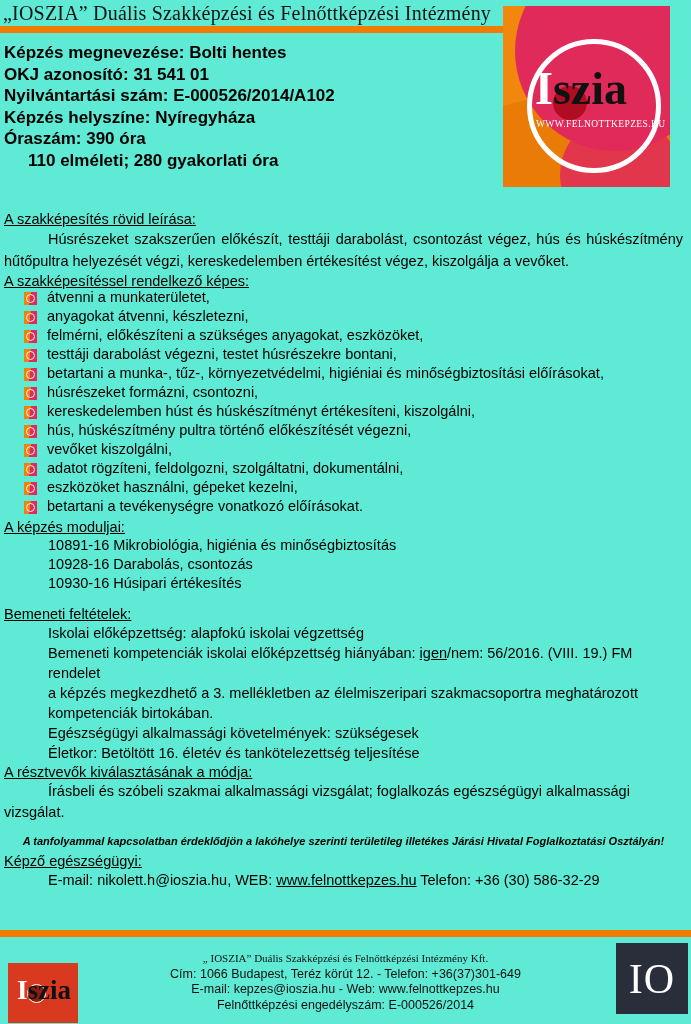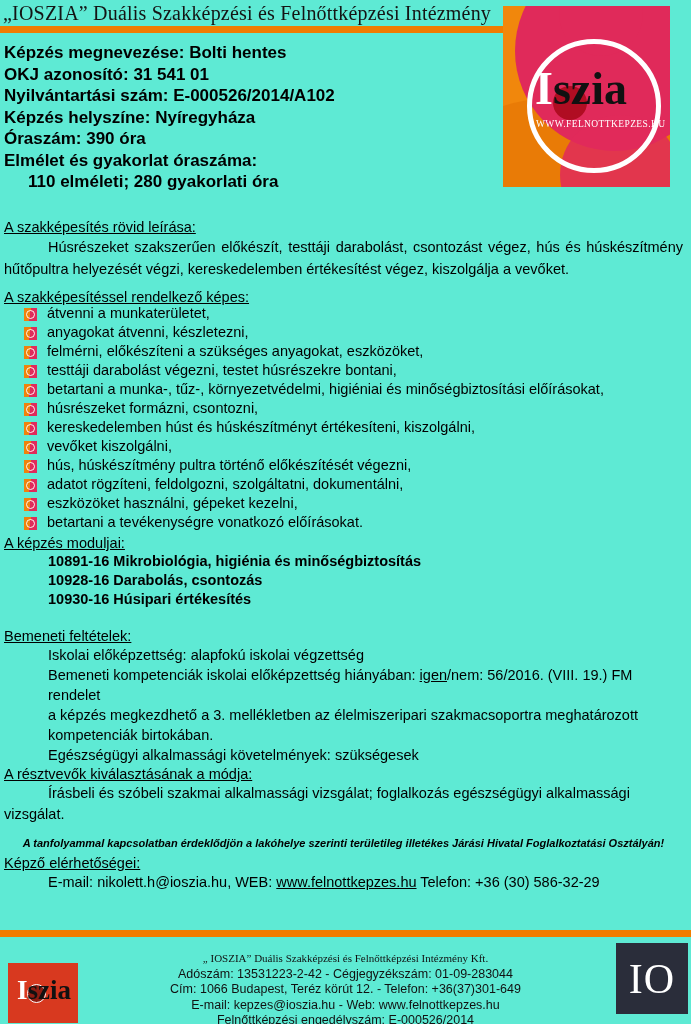--- a/index.html
+++ b/index.html
@@ -43,30 +43,30 @@
              font-size:9.5px; letter-spacing:.4px; color:#ffffff; white-space:nowrap; }
 
   
   .course{ position:absolute; top:42px; left:4px; font-weight:bold;
            font-size:17px; line-height:21.5px; color:#000; }
   .course .ind{ padding-left:24px; }
 
   
   .content{ position:absolute; top:210px; left:4px; right:8px; font-size:14.5px; }
   .shead{ font-size:14.5px; text-decoration:underline; line-height:18px; }
-  .mt8{ margin-top:8px; }
-  .mt2{ margin-top:18px; }
+  .mt8{ margin-top:0; }
+  .mt2{ margin-top:12px; }
   .para{ margin-top:1px; text-align:justify; text-indent:44px; line-height:21.5px; }
   ul.caps{ list-style:none; }
   ul.caps li{ display:flex; align-items:center; line-height:15px; margin-bottom:4px; padding-left:20px; }
   .blt{ flex:0 0 13px; width:13px; height:13px; margin-right:10px; margin-top:1px;
         position:relative; background:linear-gradient(100deg,#ef820c 46%,#e02a5b 46%); }
   .blt::after{ content:""; position:absolute; inset:2px; border:1.5px solid rgba(255,255,255,.92);
         border-radius:50%; }
-  .plain-line{ padding-left:44px; line-height:19px;font-weight:bold; }
+  .plain-line{ padding-left:44px; line-height:19px; }
   .req-line{ padding-left:44px; line-height:20px; }
   .sel1{ padding-left:44px; line-height:21px; }
   .sel2{ line-height:21px; }
   u.link{ text-decoration:underline; }
   .notice{ margin-top:8px; text-align:center; font-weight:bold; font-style:italic;
            font-size:11px; line-height:21px; }
   .contact-line{ padding-left:44px; line-height:21px; margin-top:0; }
 
   
   .ftr-rule{ position:absolute; top:930px; left:0; width:691px; height:7px; background:#f07c00; }
@@ -106,21 +106,20 @@
     <div class="ltxt"><span class="li">I</span><span class="lszia">szia</span></div>
     <div class="lurl">WWW.FELNOTTKEPZES.HU</div>
   </div>
 
   <div class="course">
     <div>Képzés megnevezése: Bolti hentes</div>
     <div>OKJ azonosító: 31 541 01</div>
     <div>Nyilvántartási szám: E-000526/2014/A102</div>
     <div>Képzés helyszíne: Nyíregyháza</div>
     <div>Óraszám: 390 óra</div>
-    <div>Elmélet és gyakorlat óraszáma:</div>
     <div class="ind">110 elméleti; 280 gyakorlati óra</div>
   </div>
 
   <div class="content">
 
     <div class="shead mt8">A szakképesítés rövid leírása:</div>
     <div class="para">Húsrészeket szakszerűen előkészít, testtáji darabolást, csontozást végez, hús és húskészítmény hűtőpultra helyezését végzi, kereskedelemben értékesítést végez, kiszolgálja a vevőket.</div>
 
     <div class="shead mt8">A szakképesítéssel rendelkező képes:</div>
     <ul class="caps">
@@ -147,25 +146,25 @@
       <li>
           <span class="blt"></span>
           <span>húsrészeket formázni, csontozni,</span>
         </li>
       <li>
           <span class="blt"></span>
           <span>kereskedelemben húst és húskészítményt értékesíteni, kiszolgálni,</span>
         </li>
       <li>
           <span class="blt"></span>
+          <span>hús, húskészítmény pultra történő előkészítését végezni,</span>
+        </li>
+      <li>
+          <span class="blt"></span>
           <span>vevőket kiszolgálni,</span>
-        </li>
-      <li>
-          <span class="blt"></span>
-          <span>hús, húskészítmény pultra történő előkészítését végezni,</span>
         </li>
       <li>
           <span class="blt"></span>
           <span>adatot rögzíteni, feldolgozni, szolgáltatni, dokumentálni,</span>
         </li>
       <li>
           <span class="blt"></span>
           <span>eszközöket használni, gépeket kezelni,</span>
         </li>
       <li>
@@ -178,42 +177,42 @@
     <div class="plain-line">10891-16 Mikrobiológia, higiénia és minőségbiztosítás</div>
     <div class="plain-line">10928-16 Darabolás, csontozás</div>
     <div class="plain-line">10930-16 Húsipari értékesítés</div>
 
     <div class="shead mt2">Bemeneti feltételek:</div>
     <div class="req-line">Iskolai előképzettség: alapfokú iskolai végzettség</div>
     <div class="req-line"><span>Bemeneti kompetenciák iskolai előképzettség hiányában: </span><u class="link">igen</u><span>/nem: 56/2016. (VIII. 19.) FM rendelet</span></div>
     <div class="req-line">a képzés megkezdhető a 3. mellékletben az élelmiszeripari szakmacsoportra meghatározott</div>
     <div class="req-line">kompetenciák birtokában.</div>
     <div class="req-line">Egészségügyi alkalmassági követelmények: szükségesek</div>
+    <div class="req-line">Életkor: Betöltött 16. életév és tankötelezettség teljesítése</div>
 
     <div class="shead">A résztvevők kiválasztásának a módja:</div>
     <div class="sel1">Írásbeli és szóbeli szakmai alkalmassági vizsgálat; foglalkozás egészségügyi alkalmassági</div>
     <div class="sel2">vizsgálat.</div>
 
     <div class="notice">A tanfolyammal kapcsolatban érdeklődjön a lakóhelye szerinti területileg illetékes Járási Hivatal Foglalkoztatási Osztályán!</div>
 
-    <div class="shead">Képző elérhetőségei:</div>
+    <div class="shead">Képző egészségügyi:</div>
     <div class="contact-line"><span>E-mail: nikolett.h@ioszia.hu, WEB: </span><u class="link">www.felnottkepzes.hu</u><span> Telefon: +36 (30) 586-32-29</span></div>
 
   </div>
 
   <div class="ftr-rule"></div>
 
   <div class="logo-small">
     <div class="ldisc"></div>
     <div class="ltxt"><span class="li">I</span><span class="lszia">szia</span></div>
   </div>
 
   <div class="ftr-center">
     <div class="ftr-company">„ IOSZIA” Duális Szakképzési és Felnőttképzési Intézmény Kft.</div>
-    <div class="ftr-line">Adószám: 13531223-2-42 - Cégjegyzékszám: 01-09-283044</div>
     <div class="ftr-line">Cím: 1066 Budapest, Teréz körút 12. - Telefon: +36(37)301-649</div>
     <div class="ftr-line">E-mail: kepzes@ioszia.hu - Web: www.felnottkepzes.hu</div>
     <div class="ftr-line">Felnőttképzési engedélyszám: E-000526/2014</div>
   </div>
 
   <div class="logo-io">
     <span>IO</span>
   </div>
 
 </div>

